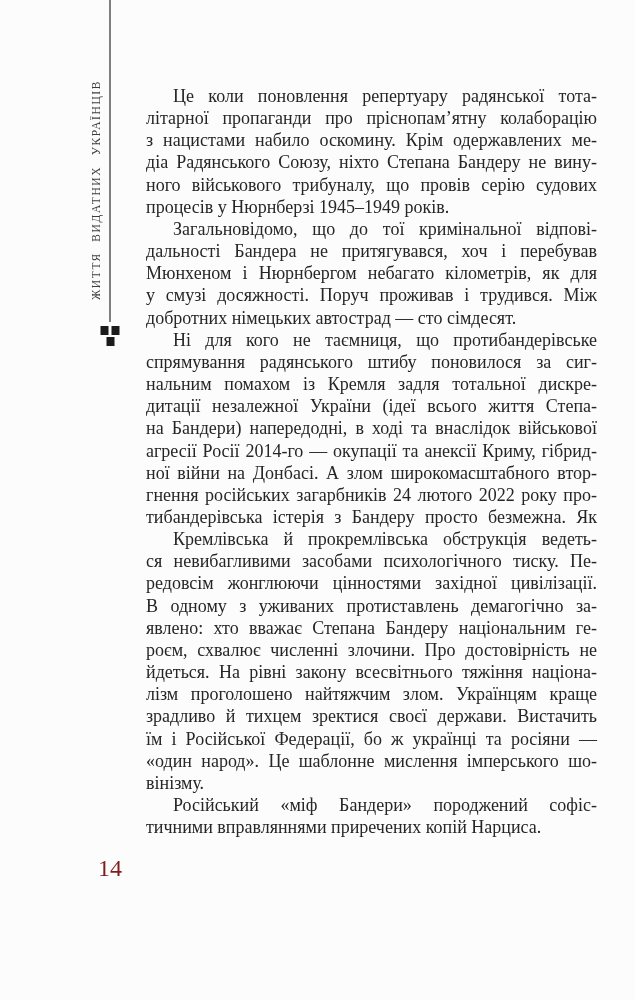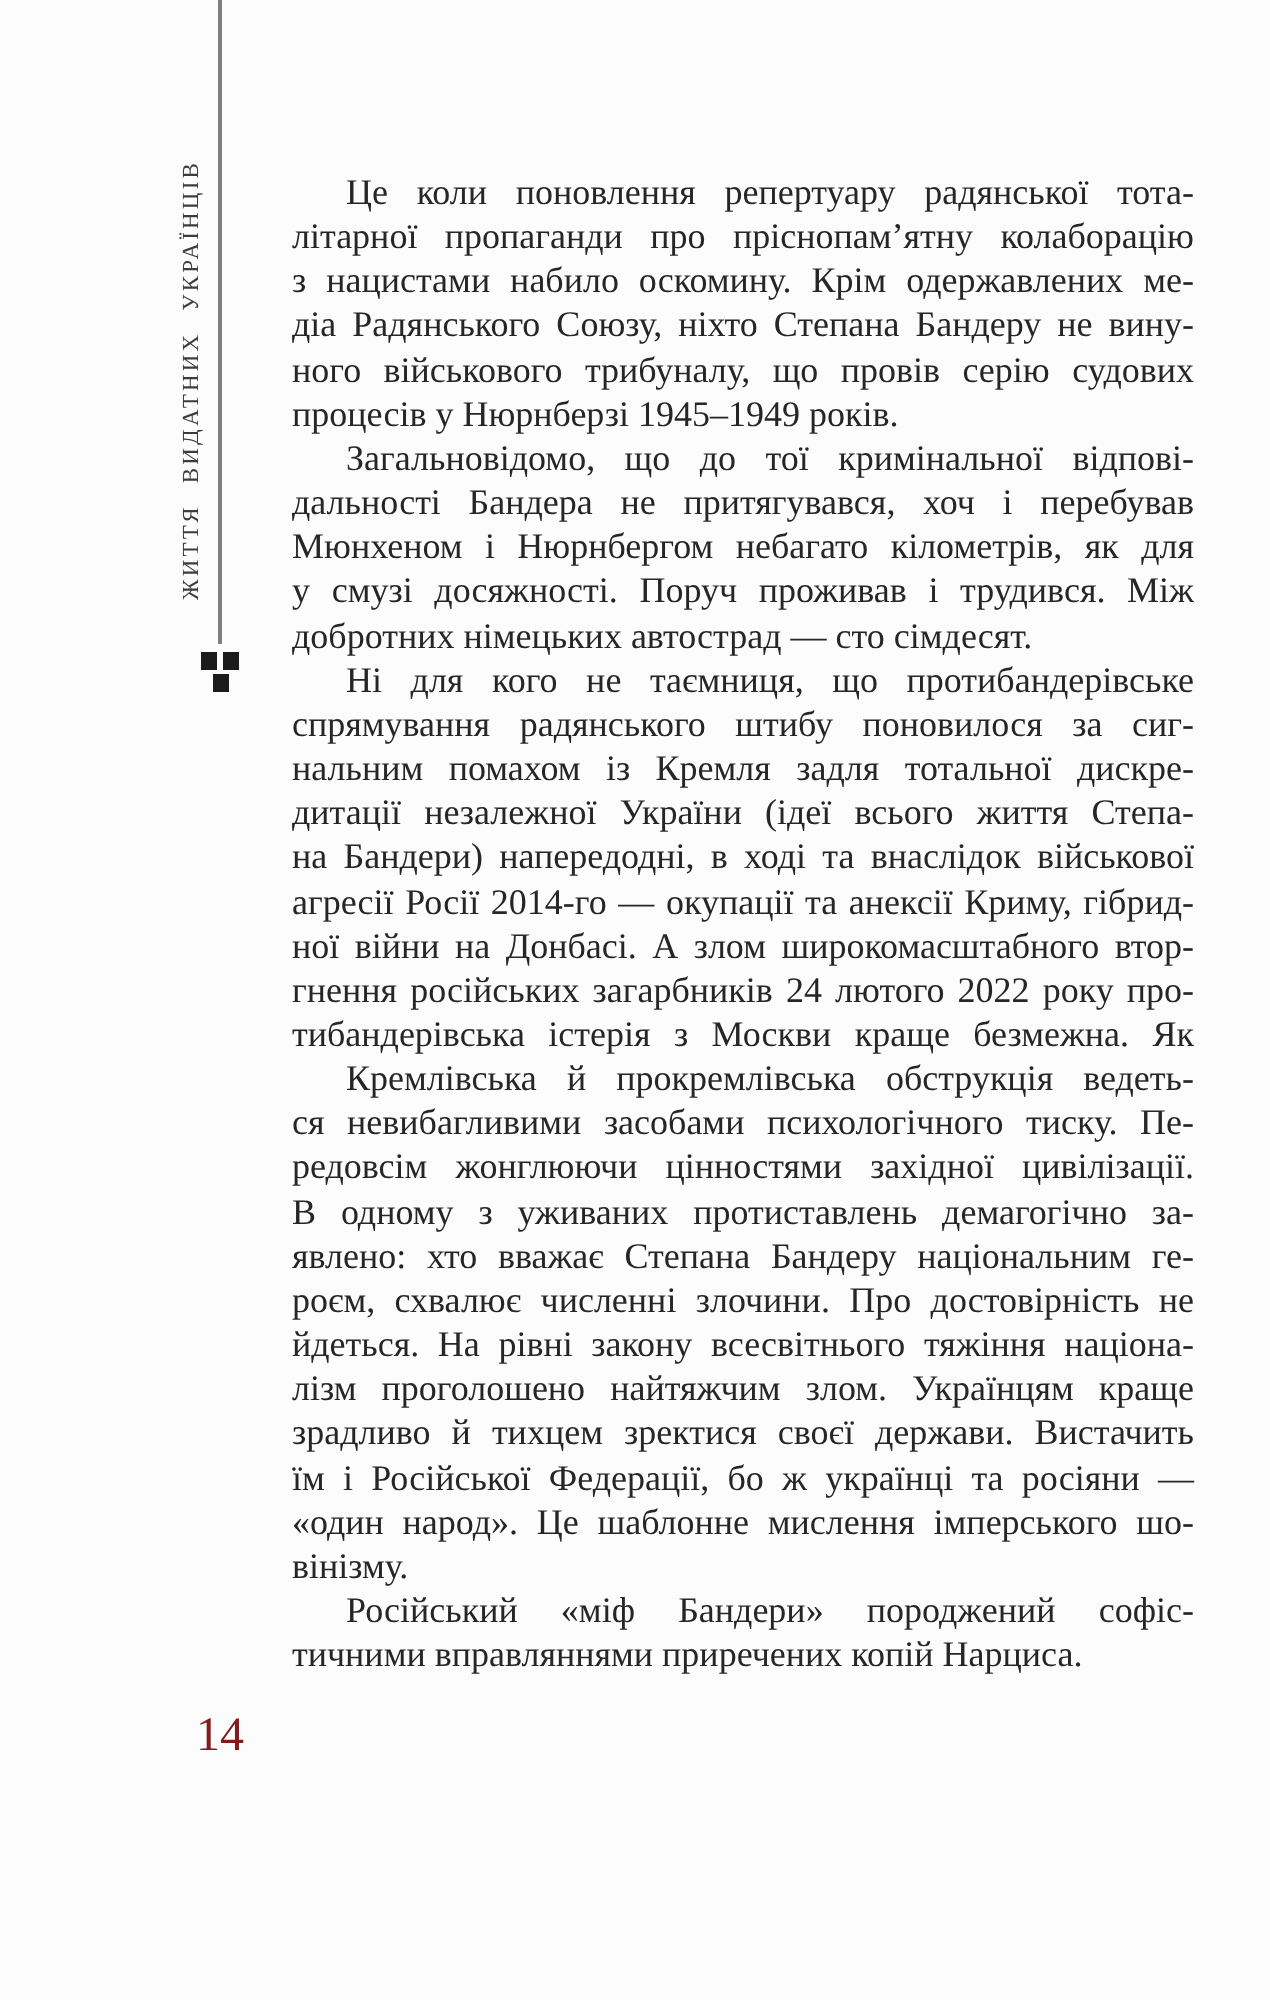--- a/index.html
+++ b/index.html
@@ -130,21 +130,21 @@
 
     <div>
       <div class="line first">Ні для кого не таємниця, що протибандерівське</div>
       <div class="line">спрямування радянського штибу поновилося за сиг-</div>
       <div class="line">нальним помахом із Кремля задля тотальної дискре-</div>
       <div class="line">дитації незалежної України (ідеї всього життя Степа-</div>
       <div class="line">на Бандери) напередодні, в ході та внаслідок військової</div>
       <div class="line">агресії Росії 2014-го — окупації та анексії Криму, гібрид-</div>
       <div class="line">ної війни на Донбасі. А злом широкомасштабного втор-</div>
       <div class="line">гнення російських загарбників 24 лютого 2022 року про-</div>
-      <div class="line">тибандерівська істерія з Москви краще безмежна. Як</div>
+      <div class="line">тибандерівська істерія з Бандеру просто безмежна. Як</div>
     </div>
 
     <div>
       <div class="line first">Кремлівська й прокремлівська обструкція ведеть-</div>
       <div class="line">ся невибагливими засобами психологічного тиску. Пе-</div>
       <div class="line">редовсім жонглюючи цінностями західної цивілізації.</div>
       <div class="line">В одному з уживаних протиставлень демагогічно за-</div>
       <div class="line">явлено: хто вважає Степана Бандеру національним ге-</div>
       <div class="line">роєм, схвалює численні злочини. Про достовірність не</div>
       <div class="line">йдеться. На рівні закону всесвітнього тяжіння націона-</div>

